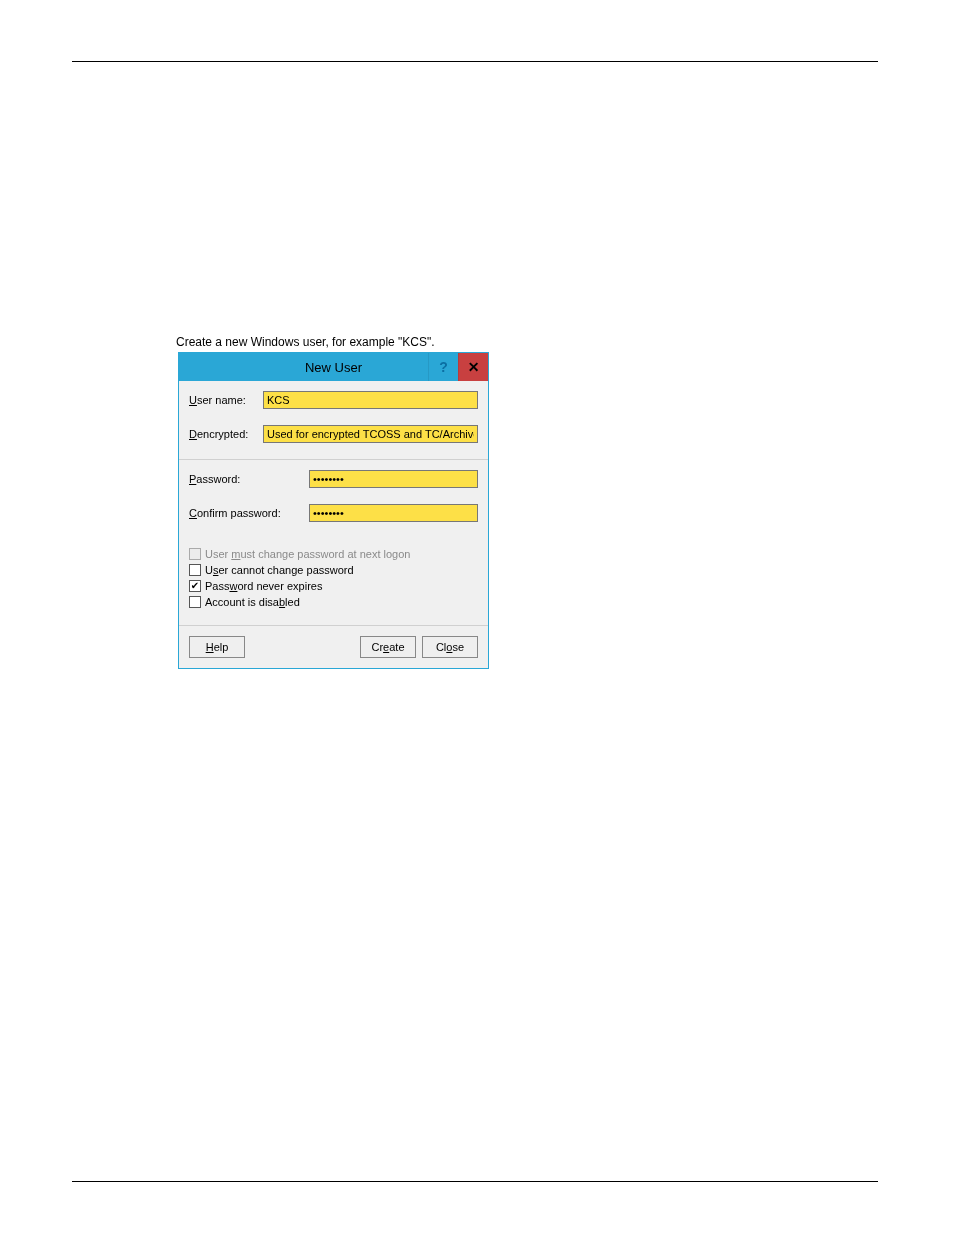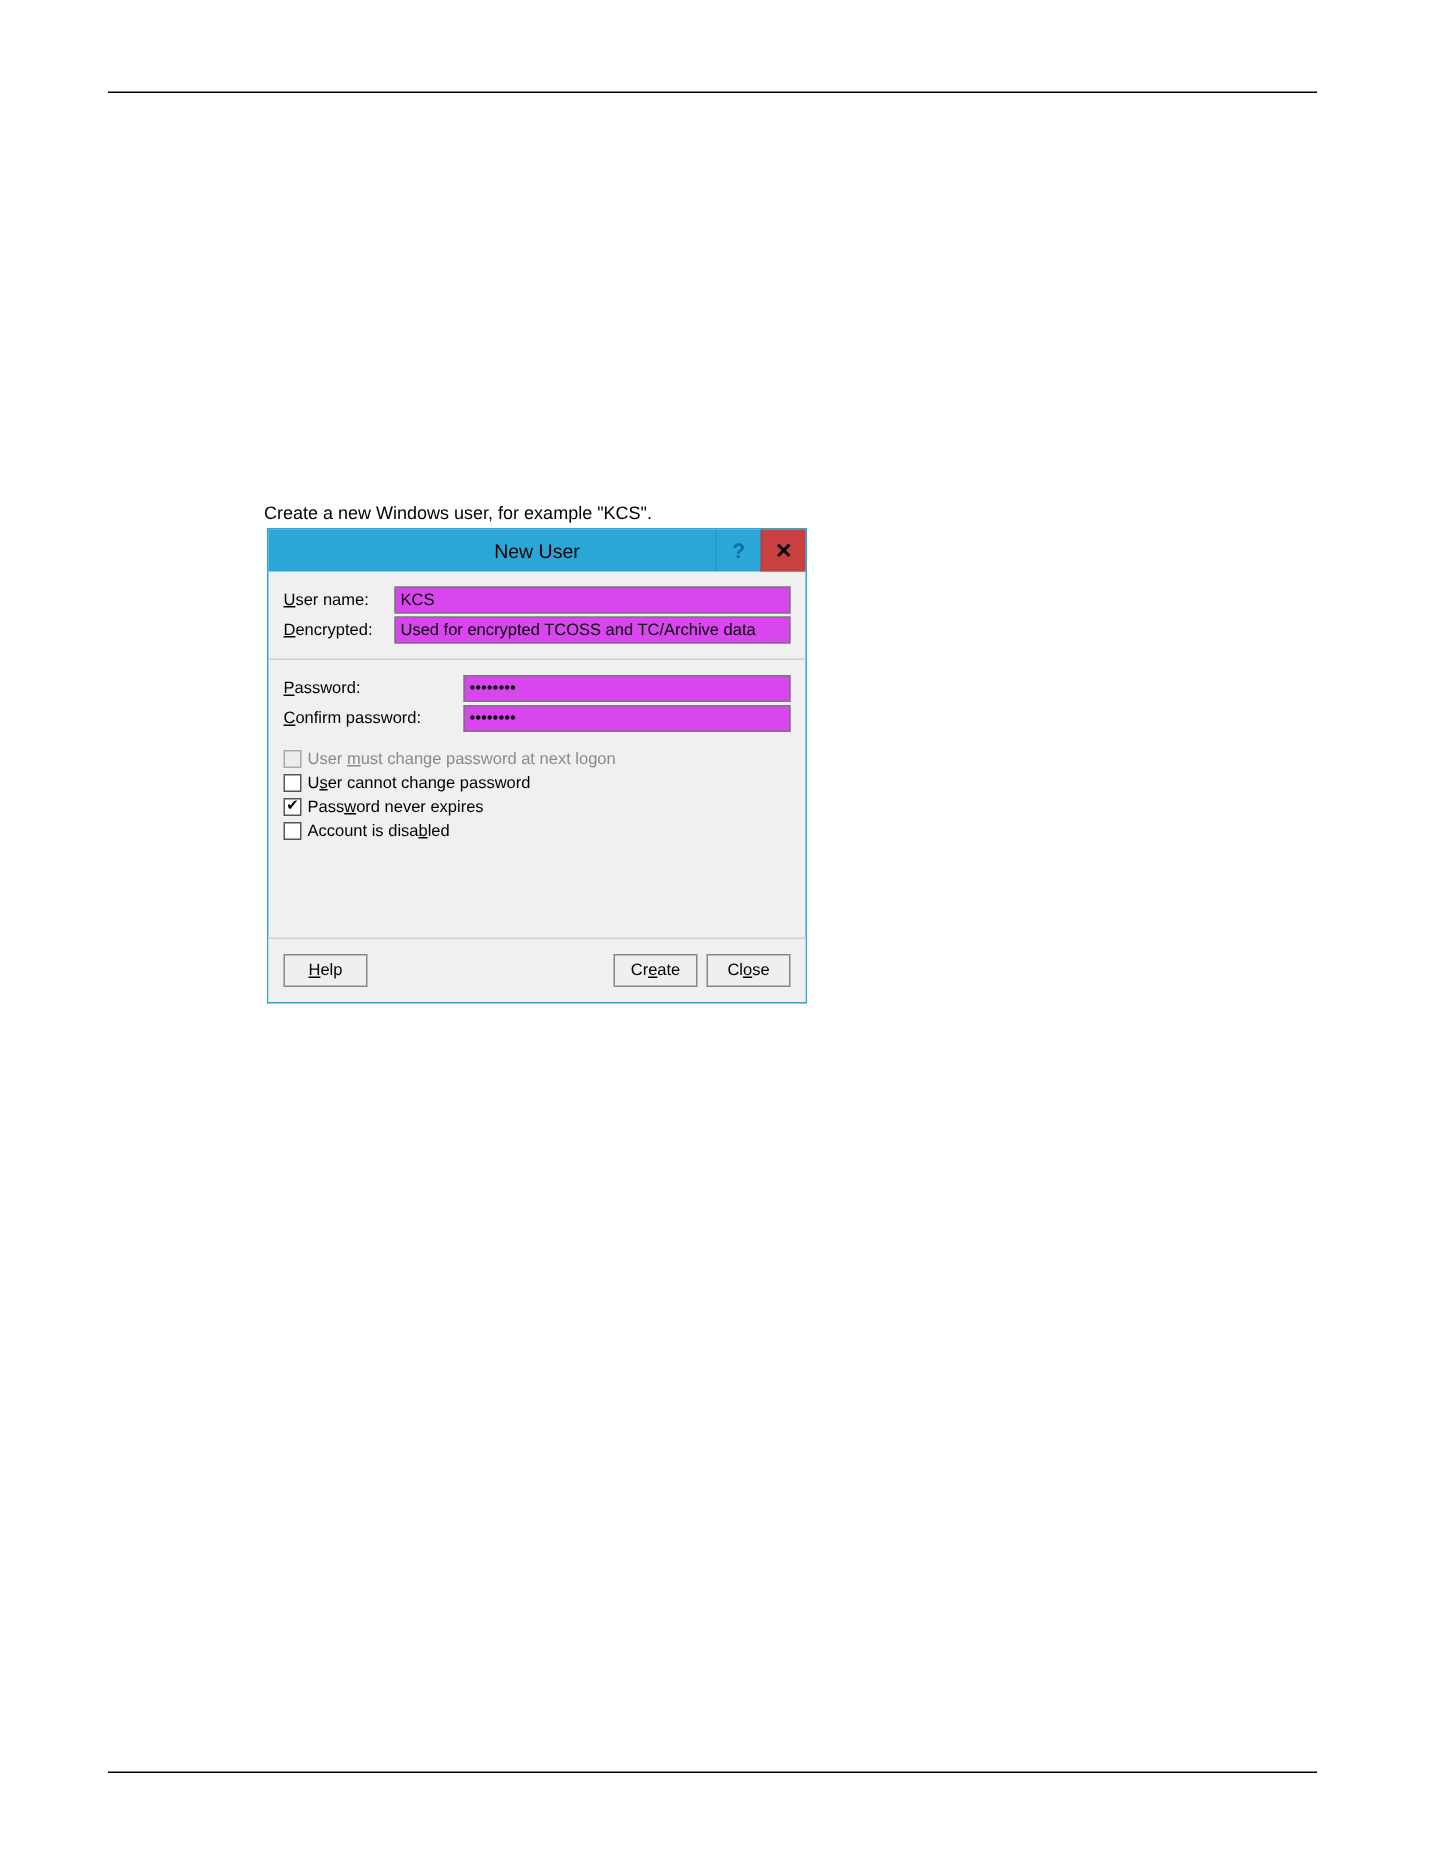--- a/index.html
+++ b/index.html
@@ -18,21 +18,21 @@
     top: 335px;
     font-size: 12px;
     color: #000;
     font-family: Arial, sans-serif;
     text-align: center;
   }
   .dialog {
     position: absolute;
     left: 178px;
     top: 352px;
-    width: 360px;
+    width: 311px;
     height: 317px;
     background: #f0f0f0;
     border: 1px solid #2aa7d6;
   }
   .titlebar {
     height: 28px;
     background: #2aa7d6;
     display: flex;
     align-items: center;
     position: relative;
@@ -62,29 +62,29 @@
   .tb-help { color: #0b6fa3; font-weight: bold; }
   .tb-close { background: #c84040; color: #000; }
   .body {
     padding: 10px 10px 0 10px;
     font-size: 11px;
     color: #000;
   }
   .row {
     display: flex;
     align-items: center;
-    margin-bottom: 2px;
+    margin-bottom: 16px;
   }
   .lbl { width: 74px; }
   .lbl-wide { width: 120px; }
   .input {
     flex: 1;
     height: 18px;
     border: 1px solid #777;
-    background: #d946ef;
+    background: #fde047;
     font-size: 11px;
     padding: 0 3px;
     font-family: inherit;
   }
   .divider {
     height: 1px;
     background: #d0d0d0;
     margin: 10px -10px 10px -10px;
   }
   .cb-row {

